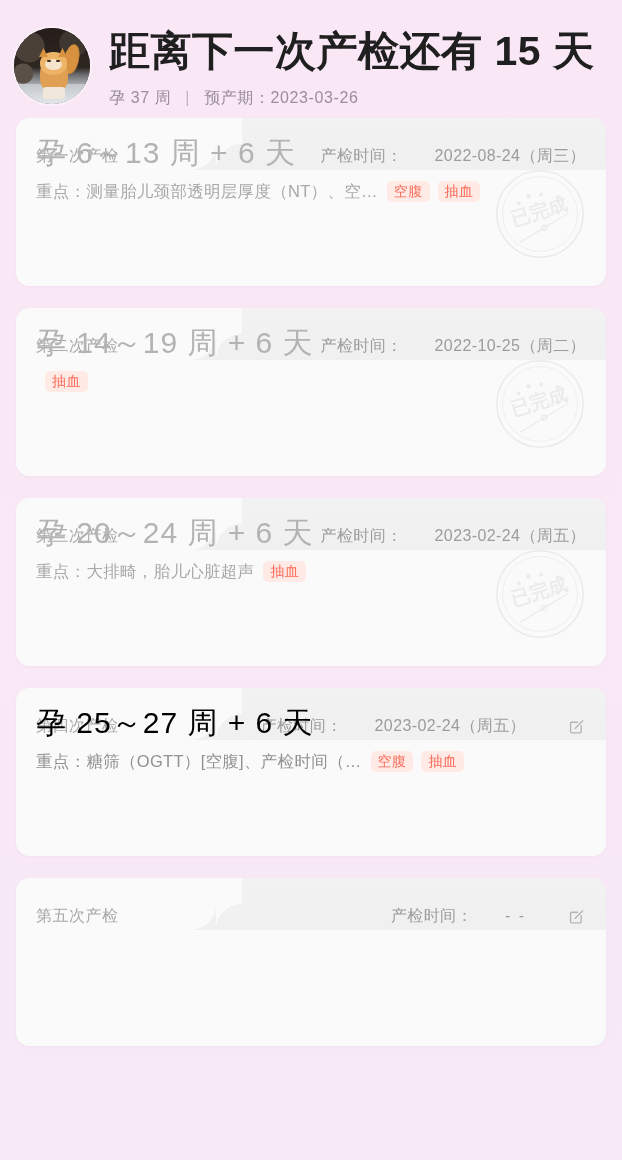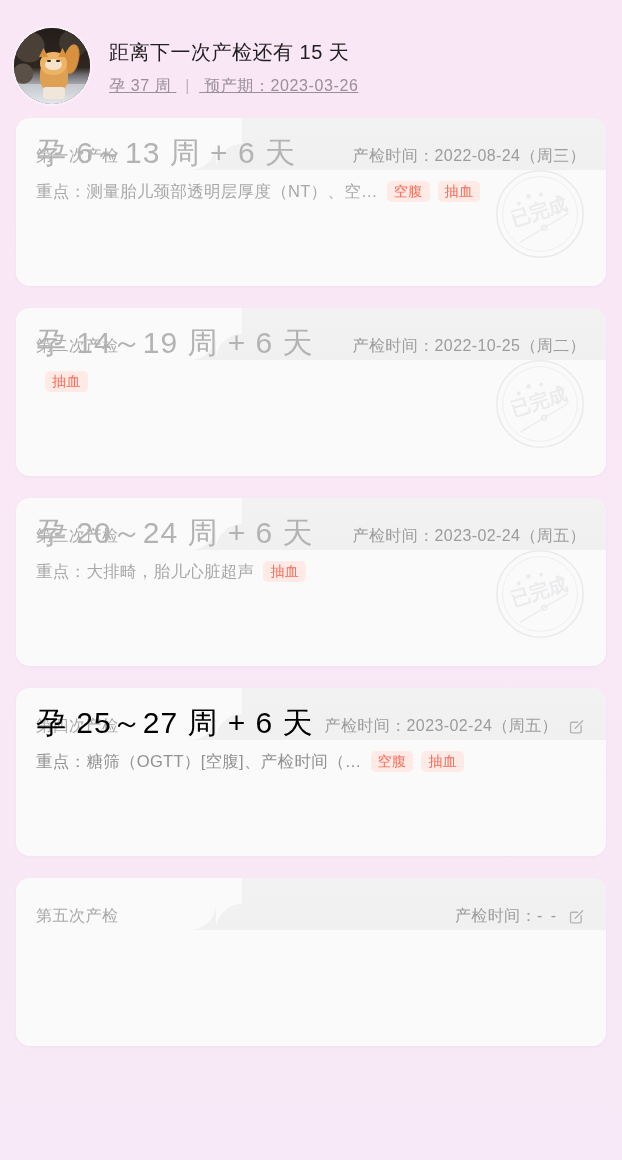--- a/index.html
+++ b/index.html
@@ -40,22 +40,22 @@
   .avatar .cat-face { position:absolute; left:31px; top:31px; width:17px; height:11px;
     border-radius:50%; background:#f5e3cb; }
   .avatar .eye-l { position:absolute; left:33px; top:32px; width:4px; height:2px; border-radius:2px; background:#3a2d20; }
   .avatar .eye-r { position:absolute; left:42px; top:32px; width:4px; height:2px; border-radius:2px; background:#3a2d20; }
   .avatar .cat-legs { position:absolute; left:29px; top:59px; width:22px; height:12px;
     border-radius:3px; background:#f1e6da; }
   .avatar .snow { position:absolute; left:0; right:0; bottom:0; height:20px;
     background:linear-gradient(180deg,#c3c7cc,#e3e6ea); }
 
   .header-txt { margin-left:19px; padding-top:4px; }
-  .h-title { font-size:20px; font-weight:normal; color:#201f20; letter-spacing:.5px; line-height:1.2; }
-  .h-sub { margin-top:12px; font-size:16px; color:#9a8e99; letter-spacing:.6px;text-decoration:underline; }
+  .h-title { font-size:41px; font-weight:bold; color:#201f20; letter-spacing:.5px; line-height:1.2; }
+  .h-sub { margin-top:12px; font-size:16px; color:#9a8e99; letter-spacing:.6px; }
   .h-sub .sep { margin:0 9px; color:#c0b2bf; }
 
   
   .list { padding:0 16px; }
   .card {
     position:relative; background:#fafafa; border-radius:14px;
     height:168px; margin-bottom:22px; overflow:hidden;
     box-shadow:0 1px 3px rgba(150,120,150,.07);
   }
   
@@ -72,21 +72,21 @@
     content:""; position:absolute; left:200px; top:0; width:26px; height:52px;
     background:radial-gradient(circle at 100% 100%, transparent 0 26px, #fafafa 26px);
   }
   .card-body-fill {
     position:absolute; top:52px; left:0; right:0; bottom:0; background:#fafafa;
   }
 
   .card-head { position:absolute; top:12px; left:0; right:0; height:52px;
     display:flex; align-items:center; z-index:3; padding:0 20px; }
   .seq { font-size:16px; color:#a9a9a9; letter-spacing:.5px; }
-  .sched { margin-left:auto; display:flex; align-items:center; font-size:16px; color:#9c9c9c; letter-spacing:.4px; }
+  .sched { margin-left:auto; display:flex; align-items:center; font-size:16px; color:#9c9c9c; letter-spacing:.4px;gap:32px; }
   .sched .date-dash { letter-spacing:2px; }
   .edit-icon { margin-left:9px; width:19px; height:19px; flex:0 0 19px; display:block; }
 
   .card-main { position:relative; z-index:3; padding:16px 20px 0 20px; }
   .weeks { font-size:30px; font-weight:normal; letter-spacing:1px; line-height:1.25; color:#b3b3b3; }
   .card.pending .weeks { color:#000000; }
   .focus-row { margin-top:9px; display:flex; align-items:center; }
   .focus { font-size:16.5px; color:#a8a8a8; letter-spacing:.3px; white-space:nowrap;
            overflow:hidden; text-overflow:ellipsis; max-width:400px; }
   .card.pending .focus { color:#919191; }

